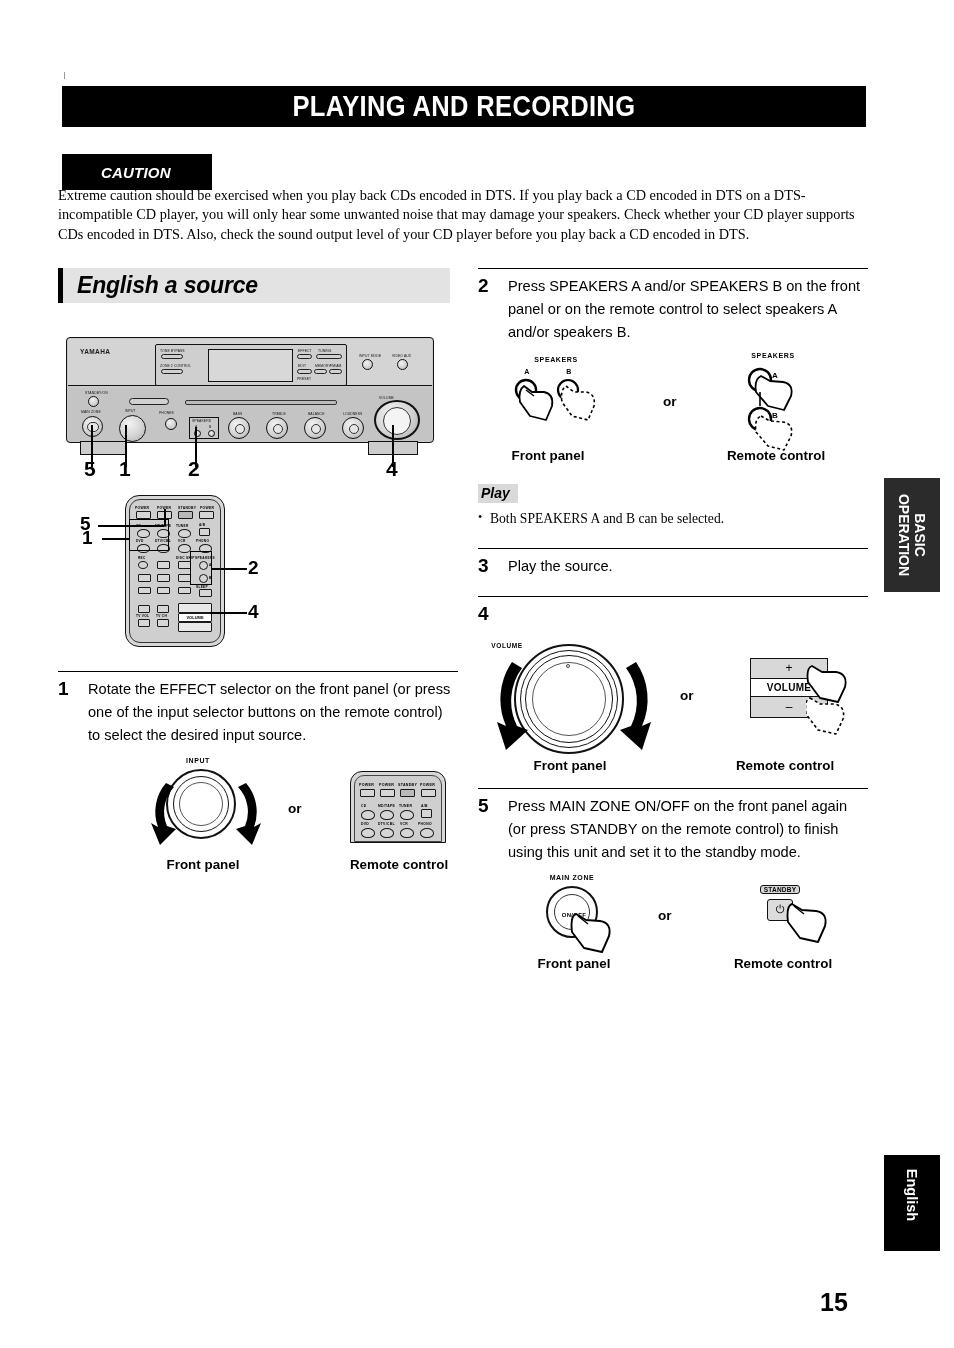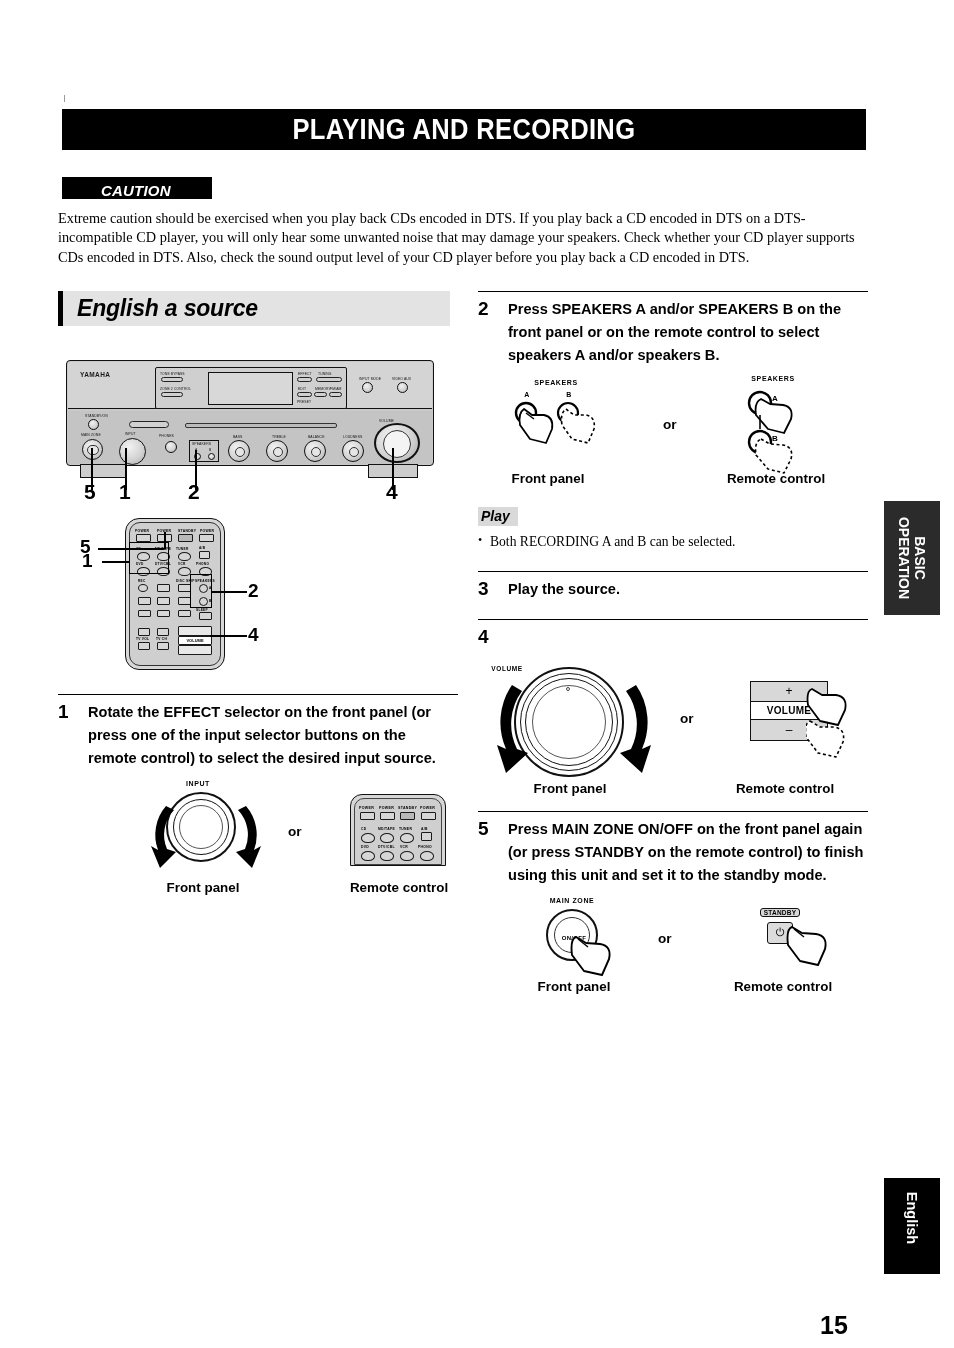--- a/index.html
+++ b/index.html
@@ -6,41 +6,41 @@
   html, body { margin:0; padding:0; }
   body {
     width: 954px; height: 1348px;
     background: #ffffff;
     font-family: "Liberation Serif", serif;
     position: relative;
     overflow: hidden;
   }
 
   
-  .page { position: absolute; inset: 0; margin-top: 23px; }
+  .page { position: absolute; inset: 0; }
 
   .tick { position:absolute; left:64px; top:72px; width:1px; height:7px; background:#9a9a9a; }
 
   
   .title-bar {
     position:absolute; left:62px; top:86px; width:804px; height:41px;
     background:#000;
     display:flex; align-items:center; justify-content:center;
   }
   .title-bar .txt {
     color:#fff; font-family:"Liberation Sans", sans-serif;
     font-weight:bold; font-size:29px; letter-spacing:0.4px;
     transform: scaleX(0.88); transform-origin:center;
     white-space:nowrap;
   }
 
   
   .caution-tag {
-    position:absolute; left:62px; top:154px; width:150px; height:22px;
-    background:#000; display:flex; align-items:flex-end; padding-left:39px;
+    position:absolute; left:62px; top:154px; width:150px; height:36px;
+    background:#000; display:flex; align-items:center; padding-left:39px;
   }
   .caution-tag .txt {
     color:#fff; font-family:"Liberation Sans", sans-serif;
     font-weight:bold; font-style:italic; font-size:15px; letter-spacing:0.2px;
   }
   .caution-body {
     position:absolute; left:58px; top:186px; width:808px;
     font-size:14.3px; line-height:19.4px; color:#000;
   }
 
@@ -62,21 +62,21 @@
 
   
   .step { position:relative; }
   .step-rule { border-top:1.6px solid #000; }
   .step-row { display:flex; padding-top:6px; }
   .step-num {
     font-family:"Liberation Sans", sans-serif; font-weight:bold;
     font-size:19px; width:30px; flex:0 0 30px; line-height:21px; color:#000;
   }
   .step-txt {
-    font-family:"Liberation Sans", sans-serif; font-weight:bold;
+    font-family:"Liberation Sans", sans-serif; font-weight:normal;
     font-size:14.6px; line-height:23px; color:#000; flex:1;
   }
 
   
   .notes-tag {
     display:inline-block; background:#d9d9d9; padding:1px 8px 2px 3px;
     font-family:"Liberation Sans", sans-serif; font-style:italic;
     font-weight:bold; font-size:14px; color:#000;
   }
   .notes-list { margin:7px 0 0 0; padding:0; list-style:none; }
@@ -547,21 +547,21 @@
           <text x="44" y="56" font-family="Liberation Sans, sans-serif" font-size="8" font-weight="bold" fill="#000">B</text>
           <path d="M33 54 L42 59 L55 60 Q66 62 63 74 L56 88 L40 84 L28 70 Q26 57 33 54 Z" fill="#fff" stroke="#000" stroke-width="1.6" stroke-dasharray="3,2.6" stroke-linejoin="round"></path>
         </svg>
         <div class="cap" style="position:absolute; left:238px; top:96px; width:120px;">Remote control</div>
       </div>
     </div>
 
     <div style="margin-top:2px;">
       <span class="notes-tag">Play</span>
       <ul class="notes-list">
-        <li>Both RECORDING A and B can be selected.</li>
+        <li>Both SPEAKERS A and B can be selected.</li>
       </ul>
     </div>
 
     <div class="step step-rule" style="margin-top:20px;">
       <div class="step-row" style="padding-bottom:12px;">
         <span class="step-num">3</span>
         <span class="step-txt">Play the source.</span>
       </div>
     </div>
 

